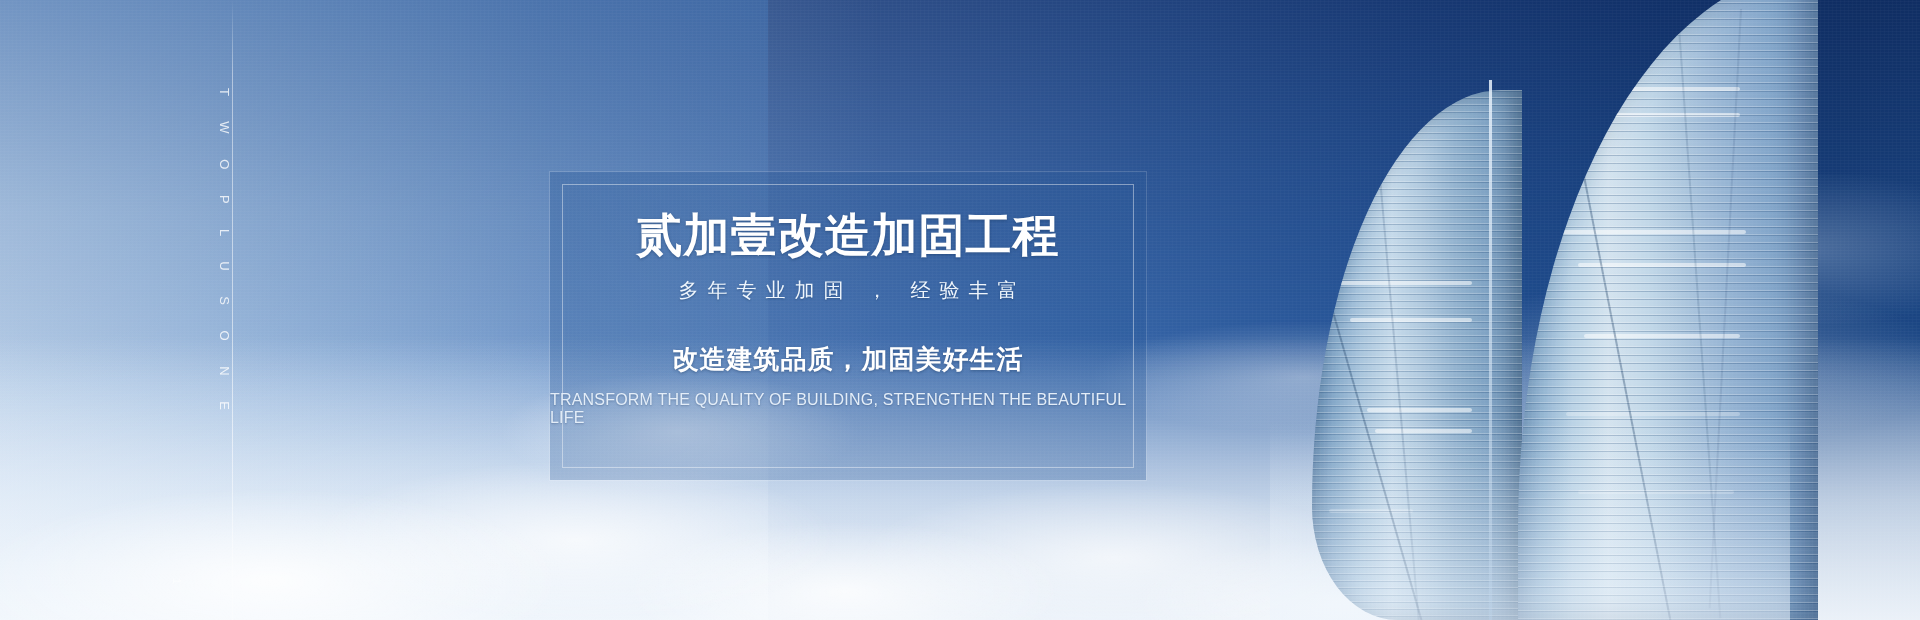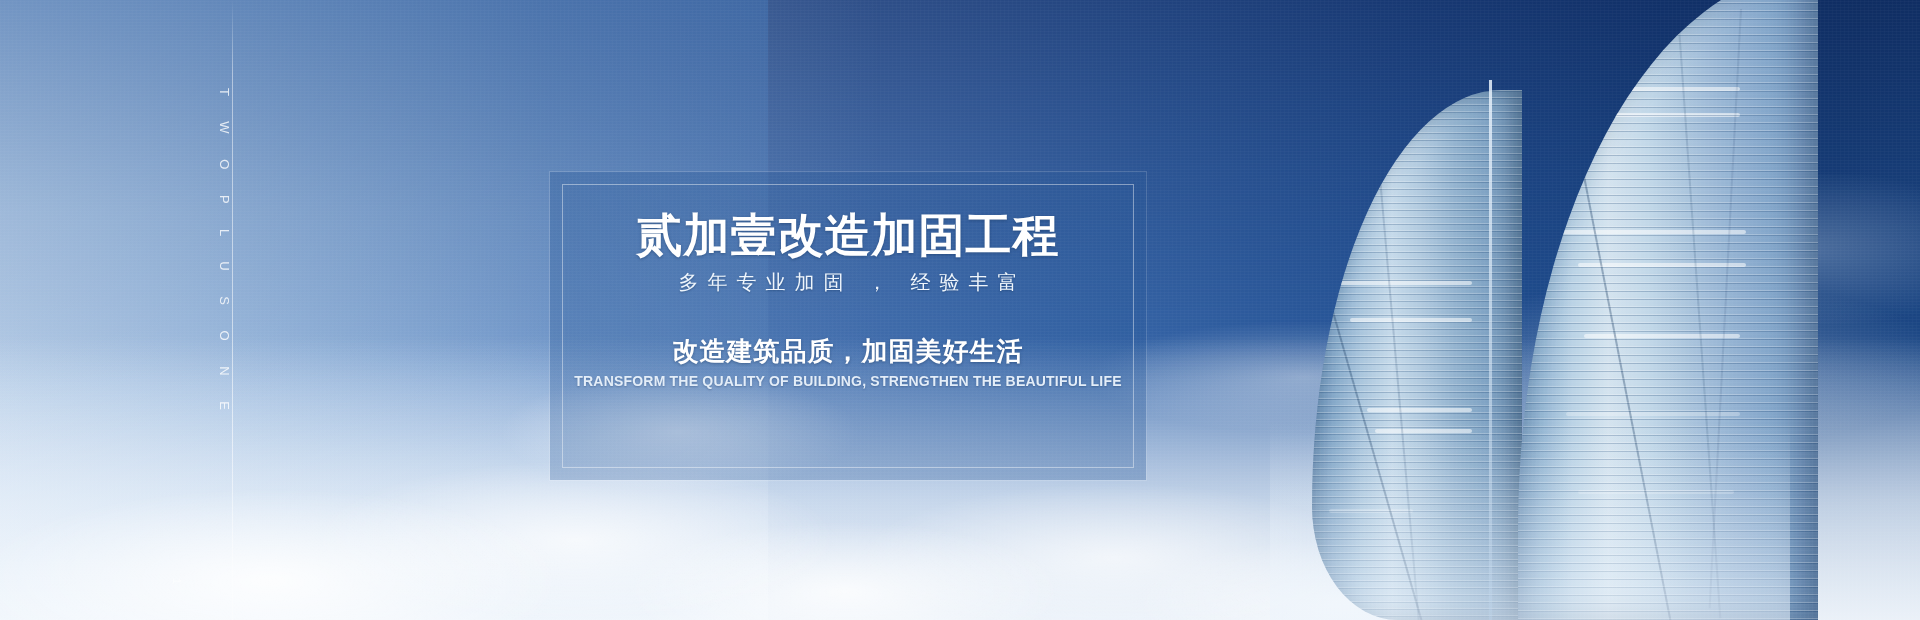--- a/index.html
+++ b/index.html
@@ -263,42 +263,42 @@
   }
   .headline {
     color: #ffffff;
     font-size: 46px;
     font-weight: 700;
     letter-spacing: 1px;
     line-height: 1.1;
     text-shadow: 0 1px 3px rgba(12,40,78,0.40);
   }
   .subline {
-    margin-top: 8px;
+    margin-top: 16px;
     color: #eef5fc;
     font-size: 20px;
     font-weight: 400;
     letter-spacing: 9px;
     text-indent: 9px;
     text-shadow: 0 1px 2px rgba(12,40,78,0.35);
     text-align: right;
   }
   .tagline-cn {
     margin-top: 38px;
     color: #ffffff;
     font-size: 26px;
     font-weight: 700;
     letter-spacing: 1px;
     text-shadow: 0 1px 3px rgba(12,40,78,0.40);
   }
   .tagline-en {
-    margin-top: 4px;
+    margin-top: 14px;
     color: #e3edf8;
-    font-size: 14px;
-    font-weight: 700;
+    font-size: 16px;
+    font-weight: 400;
     letter-spacing: 0.2px;
     text-shadow: 0 1px 2px rgba(12,40,78,0.30);
   }
   .grain {
     position: absolute;
     inset: 0;
     opacity: 0.05;
     background-image:
       repeating-linear-gradient(0deg, rgba(255,255,255,0.5) 0 1px, rgba(0,0,0,0) 1px 3px),
       repeating-linear-gradient(90deg, rgba(255,255,255,0.4) 0 1px, rgba(0,0,0,0) 1px 4px);

